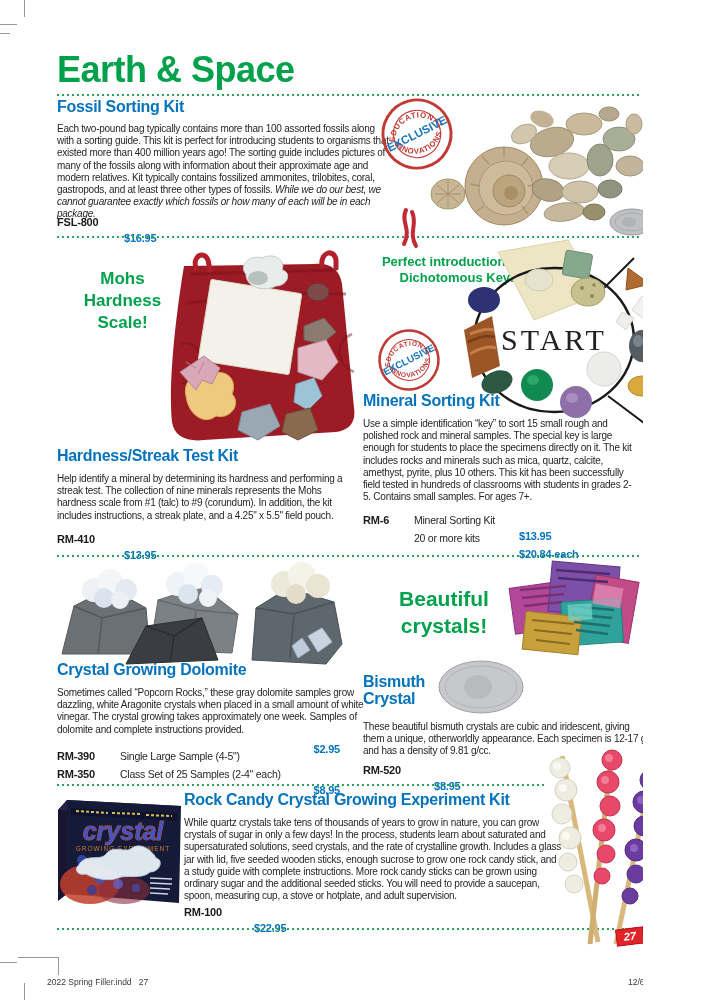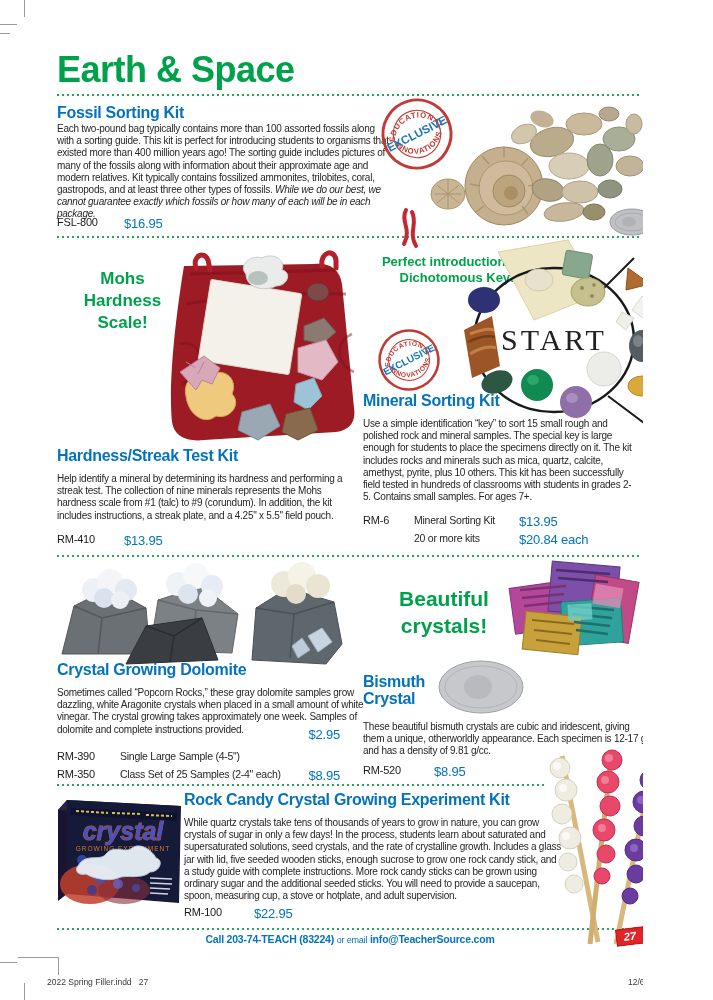--- a/index.html
+++ b/index.html
@@ -11,22 +11,22 @@
   .page{position:relative;width:643px;height:1000px;background:#fff;overflow:hidden;
         font-family:"Liberation Sans",sans-serif;color:var(--body);}
   .abs{position:absolute;}
   .h1{color:var(--green);font-size:36px;font-weight:bold;letter-spacing:-0.5px;line-height:1;}
   .h2{color:var(--blue);font-size:16px;font-weight:bold;letter-spacing:-0.3px;line-height:1.05;white-space:nowrap;}
   .h2.wrap{white-space:normal;}
   .body-text{font-size:10px;letter-spacing:-0.25px;line-height:12.2px;color:var(--body);}
   .body-text .it{font-style:italic;}
   .callout{color:var(--green);font-weight:bold;text-align:center;}
   .dotted{height:2px;background:repeating-linear-gradient(90deg,var(--dot) 0 2px,transparent 2px 5px);}
-  .sku{font-weight:normal;font-size:11px;color:#1a1a1a;letter-spacing:-0.2px;}
-  .price{font-weight:normal;font-size:13px;color:var(--blue);letter-spacing:-0.2px;}
+  .sku{font-weight:bold;font-size:11px;color:#1a1a1a;letter-spacing:-0.2px;}
+  .price{font-weight:bold;font-size:11px;color:var(--blue);letter-spacing:-0.2px;margin-top:16px;}
   .rowlbl{font-size:10.5px;letter-spacing:-0.25px;color:var(--body);}
   .greenbar{background:var(--bar);}
   .crop{background:#9a9a9a;}
   .stamp{transform:rotate(-15deg);}
   .footer-line{font-size:10.5px;color:var(--blue);text-align:center;letter-spacing:-0.2px;}
   .footer-line b{font-weight:bold;}
   .footer-line .sm{font-size:9px;}
   .pagebox{background:var(--pgred);color:#fff;font-weight:bold;font-style:italic;
            font-size:11px;text-align:center;line-height:17px;transform:rotate(-7deg);
            box-shadow:0 0 0 1px #b81a20 inset;}
@@ -49,21 +49,21 @@
   <div class="abs crop" style="left:18px;top:957px;width:40px;height:1px"></div>
   <div class="abs crop" style="left:688px;top:971px;width:1px;height:29px"></div>
   <div class="abs crop" style="left:696px;top:962px;width:17px;height:1px"></div>
 
   <div class="abs greenbar" style="left:654px;top:25px;width:31px;height:945px"></div>
 
   <div class="abs h1" style="left:57px;top:52px">Earth &amp; Space</div>
   <div class="abs dotted" style="left:57px;top:94px;width:583px"></div>
 
   <div>
-    <div class="abs h2" style="left:57px;top:105px">Fossil Sorting Kit</div>
+    <div class="abs h2" style="left:57px;top:99px">Fossil Sorting Kit</div>
     <div class="abs body-text" style="left:57px;top:123px;width:336px"><span>Each two-pound bag typically contains more than 100 assorted fossils along with a sorting guide.  This kit is perfect for introducing students to organisms that existed more than 400 million years ago!  The sorting guide includes pictures of many of the fossils along with information about their approximate age and modern relatives.  Kit typically contains fossilized ammonites, trilobites, coral, gastropods, and at least three other types of fossils.  </span><span class="it">While we do our best, we cannot guarantee exactly which fossils or how many of each will be in each package.</span></div>
 
     <div class="abs stamp" style="left:380px;top:97px;width:74px;height:74px">
       <svg viewBox="0 0 100 100" width="74" height="74">
         <defs>
           <path id="arcTop1" d="M18,53 A33,33 0 0 1 82,53"></path>
           <path id="arcBot1" d="M14,48 A37,37 0 0 0 86,48"></path>
         </defs>
         <circle cx="50" cy="50" r="46" fill="none" stroke="#C23A35" stroke-width="4"></circle>
         <circle cx="50" cy="50" r="32" fill="none" stroke="#C23A35" stroke-width="1.5"></circle>
@@ -332,23 +332,18 @@
       <g fill="#8E64C2">
         <circle cx="115" cy="32" r="4"></circle>
           <circle cx="109" cy="54" r="4"></circle>
           <circle cx="102" cy="102" r="4"></circle>
       </g>
     </svg>
   </div>
 
   <div class="abs dotted" style="left:57px;top:928px;width:588px"></div>
 
-  <div class="abs footer-line" style="left:120px;top:933px;width:460px">
-    <b>Call 203-74-TEACH (83224)</b>
-    <span class="sm">or email</span>
-    <b>info@TeacherSource.com</b>
-  </div>
   <div class="abs pagebox" style="left:616px;top:928px;width:28px;height:17px;z-index:6">27</div>
 
   <div class="abs printmark" style="left:47px;top:977px">2022 Spring Filler.indd   27</div>
   <div class="abs printmark" style="left:628px;top:977px">12/6/21   3:40 PM</div>
 
 </div>
 
 </body></html>

